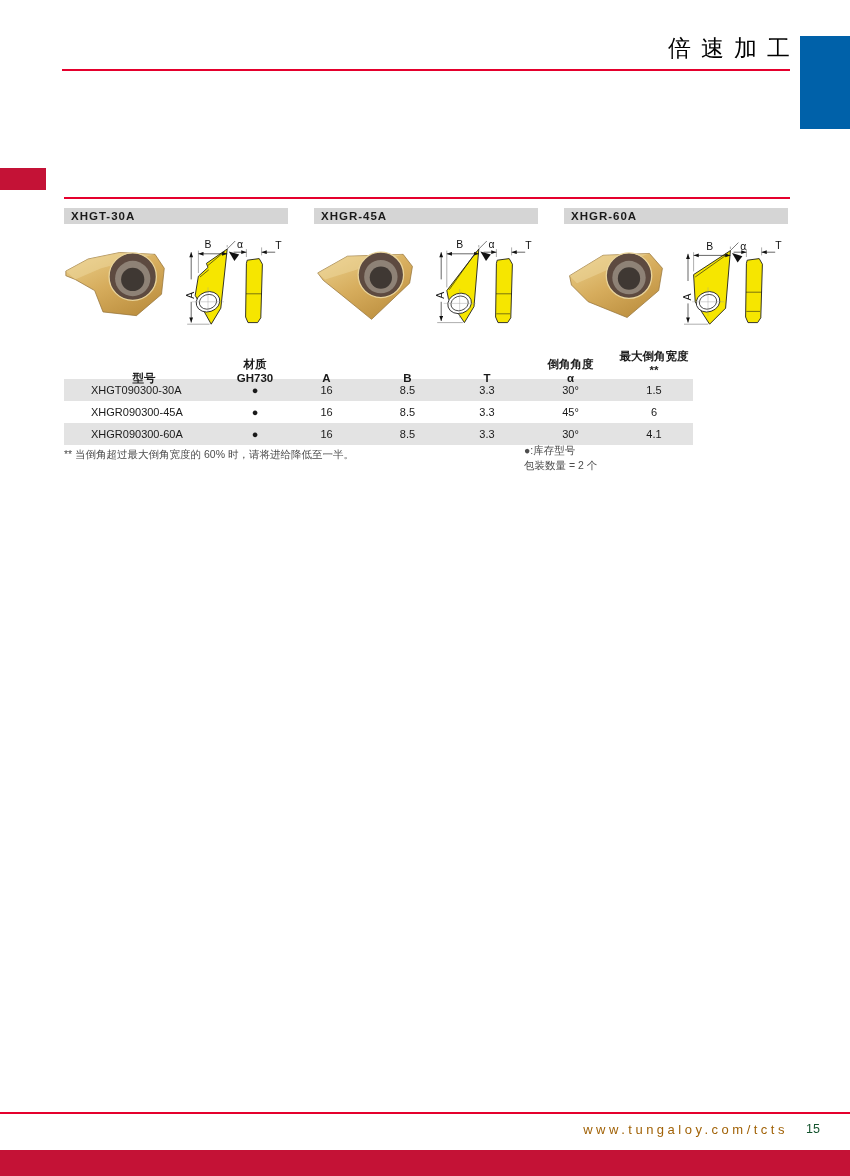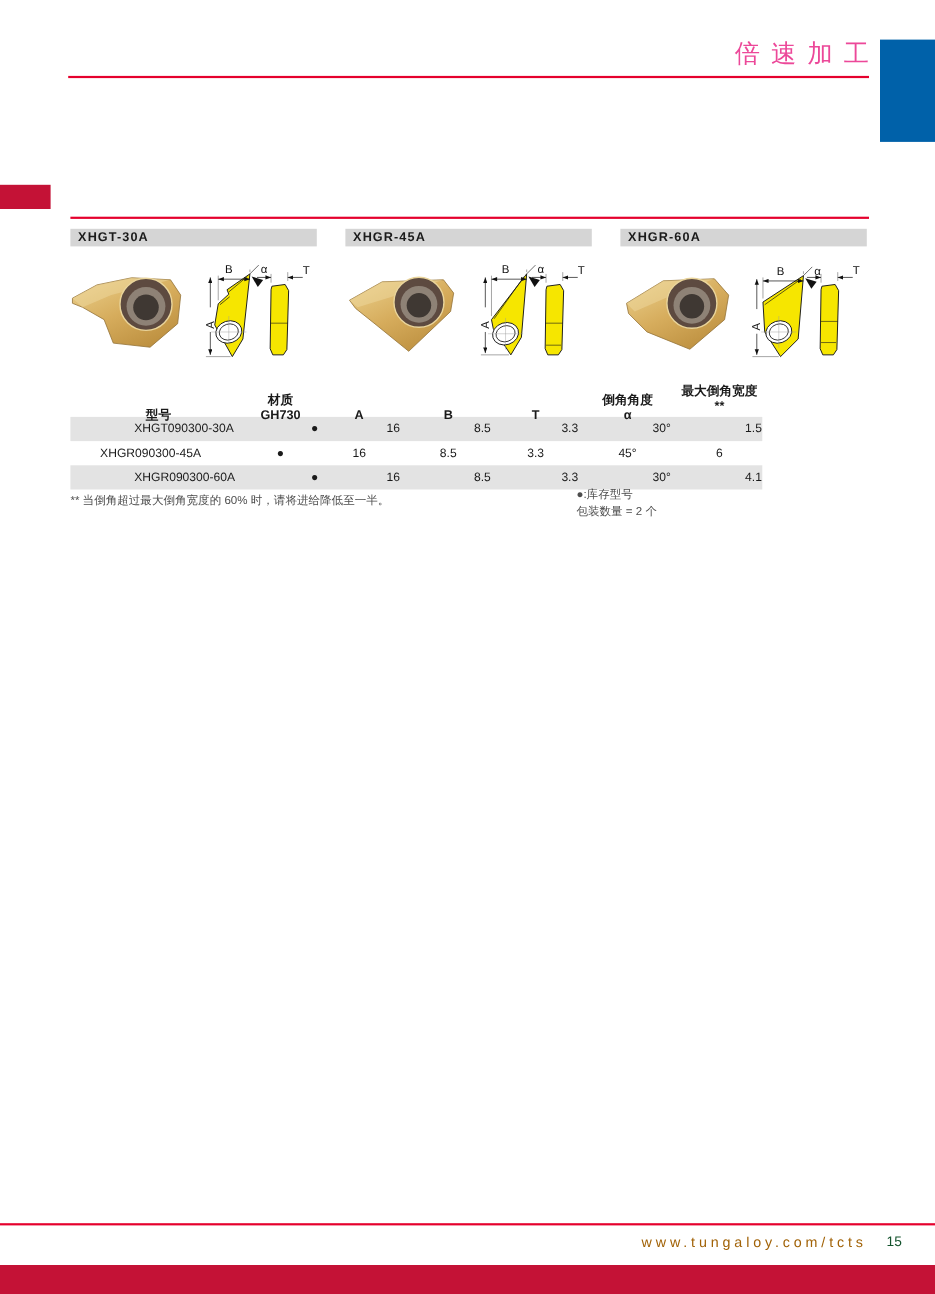--- a/index.html
+++ b/index.html
@@ -1,20 +1,20 @@
 <!DOCTYPE html>
 <html><head>
 <meta charset="utf-8">
 <style>
   * { margin:0; padding:0; box-sizing:border-box; }
   body { background:#fff; font-family:"Liberation Sans", sans-serif; }
   #page { position:relative; width:850px; height:1176px; background:#ffffff; overflow:hidden; margin:0 auto; }
 
   
-  .hdr-title { position:absolute; top:33px; right:60px; font-size:23px; color:#ec4899; letter-spacing:10px; margin-right:-10px; }
+  .hdr-title { position:absolute; top:33px; right:60px; font-size:23px; color:#000000; letter-spacing:10px; margin-right:-10px; }
   .hdr-line { position:absolute; top:69px; left:62px; width:728px; height:2px; background:#e5002d; }
   .blue-block { position:absolute; top:36px; left:800px; width:50px; height:93px; background:#0061a9; }
 
   
   .red-tab { position:absolute; top:168px; left:0; width:46px; height:22px; background:#c41236; }
   .sec-title { position:absolute; top:156px; left:64px; font-size:29px; color:#8a8a8a; letter-spacing:4px; }
   .sec-line { position:absolute; top:197px; left:64px; width:726px; height:2px; background:#e5002d; }
 
   
   .product { position:absolute; top:208px; width:224px; height:140px; }
@@ -26,21 +26,21 @@
   .draw-svg { position:absolute; top:18px; left:104px; }
 
   
   .spec-table { position:absolute; top:349px; left:64px; width:629px; font-size:11px; color:#1a1a1a; }
   .trow { display:grid; grid-template-columns:160px 62px 81px 81px 78px 89px 78px; align-items:center; }
   .thead { height:30px; font-weight:bold; font-size:11.5px; align-items:end; padding-bottom:2px; }
   .thead > div { text-align:center; line-height:1.25; }
   .tr { height:22px; }
   .tr > div { text-align:center; }
   .tr > div:first-child { text-align:left; padding-left:27px; }
-  .row-gray { background:#e3e3e3;padding-left:31px; }
+  .row-gray { background:#e3e3e3; }
 
   
   .footnote { position:absolute; top:448px; left:64px; font-size:10.5px; color:#4d4d4d;text-align:center; }
   .stock-note { position:absolute; top:443px; left:524px; width:240px; font-size:10.5px; color:#4d4d4d; line-height:1.45; }
 
   
   .foot-line { position:absolute; top:1112px; left:0; width:850px; height:2px; background:#e5002d; }
   .foot-url { position:absolute; top:1122px; left:0; width:788px; text-align:right; font-size:13px; color:#a16207; letter-spacing:3.5px; }
   .foot-page { position:absolute; top:1122px; left:806px; font-size:12.5px; color:#14532d; }
   .foot-bar { position:absolute; top:1150px; left:0; width:850px; height:26px; background:#c41236; }

